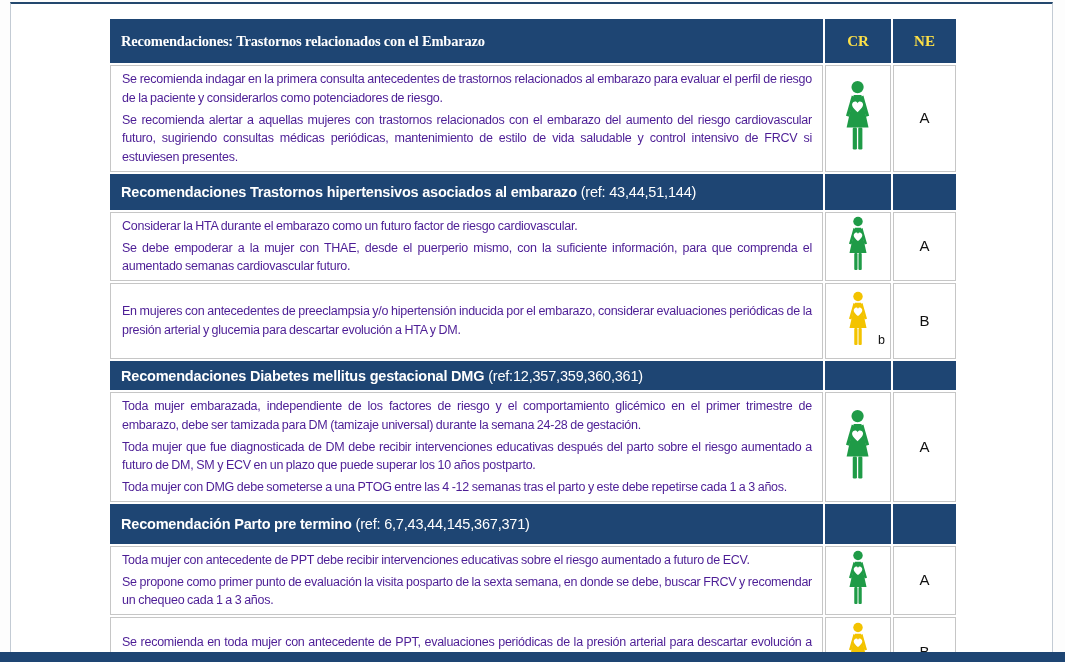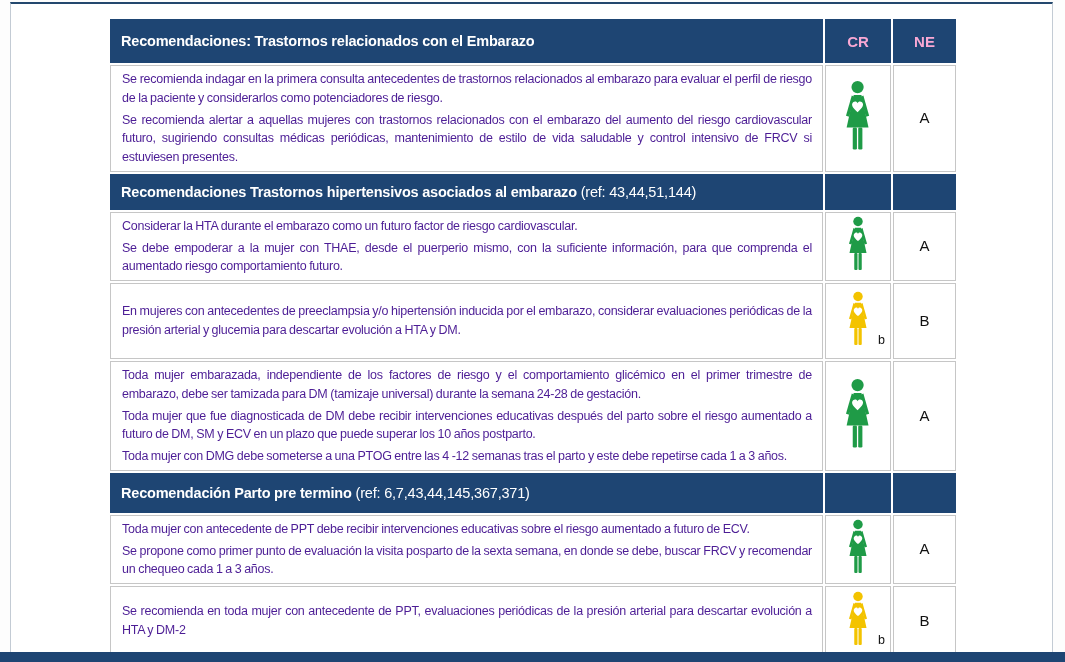--- a/index.html
+++ b/index.html
@@ -38,21 +38,21 @@
     border:1px solid #c6c6c6;background:#fff;text-align:center;
   }
   td.hdr{
     background:#1e4573;color:#ffffff;border:1px solid #1e4573;
     font-size:14.5px;letter-spacing:-0.2px;
     padding:4px 10px;text-align:left;
   }
   td.hdr .hdr-title{font-weight:bold;}
   td.hdr .hdr-ref{font-weight:normal;}
   td.hdr-col{
-    background:#1e4573;color:#f9a8d4;border:1px solid #1e4573;
+    background:#1e4573;color:#fde047;border:1px solid #1e4573;
     font-weight:bold;font-size:15px;text-align:center;
   }
   .ne-letter{font-size:15px;color:#111;}
   .icon-wrap{position:relative;display:inline-block;line-height:0;}
   .icon-sub{
     position:absolute;right:-11px;bottom:1px;
     font-size:12.5px;line-height:1;color:#111;font-weight:normal;
   }
   .figure-icon{display:inline-block;}
   .icon-lg{height:72px;}
@@ -63,21 +63,21 @@
 
 <div class="page-frame"></div>
 
 <table class="rec-table">
   <colgroup>
     <col style="width:713px">
     <col style="width:66px">
     <col style="width:63px">
   </colgroup>
   <tbody id="table-body">
-      <tr style="height: 44px;">
+      <tr style="height: 44px; font-family: Liberation Serif, serif;">
         <td class="hdr"><span class="hdr-title">Recomendaciones: Trastornos relacionados con el Embarazo</span></td>
         <td class="hdr-col">CR</td>
         <td class="hdr-col">NE</td>
       </tr>
       <tr style="height: 104px;">
         <td class="cell-text">
           <p>Se recomienda indagar en la primera consulta antecedentes de trastornos relacionados al embarazo para evaluar el perfil de riesgo de la paciente y considerarlos como potenciadores de riesgo.</p>
           <p>Se recomienda alertar a aquellas mujeres con trastornos relacionados con el embarazo del aumento del riesgo cardiovascular futuro, sugiriendo consultas médicas periódicas, mantenimiento de estilo de vida saludable y control intensivo de FRCV si estuviesen presentes.</p>
         </td>
         <td class="cell-cr"><span class="icon-wrap"><svg class="figure-icon icon-lg" viewBox="0 0 64 112" xmlns="http://www.w3.org/2000/svg">
@@ -94,21 +94,21 @@
         <td class="cell-ne"><span class="ne-letter">A</span></td>
       </tr>
       <tr style="height: 36px;">
         <td class="hdr"><span class="hdr-title">Recomendaciones Trastornos hipertensivos asociados al embarazo</span> <span class="hdr-ref"> (ref: 43,44,51,144)</span></td>
         <td class="hdr-col"></td>
         <td class="hdr-col"></td>
       </tr>
       <tr style="height: 64px;">
         <td class="cell-text">
           <p>Considerar la HTA durante el embarazo como un futuro factor de riesgo cardiovascular.</p>
-          <p>Se debe empoderar a la mujer con THAE, desde el puerperio mismo, con la suficiente información, para que comprenda el aumentado riesgo comportamiento futuro.</p>
+          <p>Se debe empoderar a la mujer con THAE, desde el puerperio mismo, con la suficiente información, para que comprenda el aumentado semanas cardiovascular futuro.</p>
         </td>
         <td class="cell-cr"><span class="icon-wrap"><svg class="figure-icon icon-sm" viewBox="0 0 64 112" xmlns="http://www.w3.org/2000/svg">
               <g fill="#1f9b47">
                 <circle cx="32" cy="11" r="9.5"></circle>
                 <polygon points="23,24 27.5,26.5 19,57 14,55.5"></polygon>
                 <polygon points="41,24 36.5,26.5 45,57 50,55.5"></polygon>
                 <polygon points="26,23.5 38,23.5 49,74 15,74"></polygon>
                 <rect x="24.5" y="74" width="6.5" height="34" rx="2"></rect>
                 <rect x="33" y="74" width="6.5" height="34" rx="2"></rect>
               </g>
@@ -125,20 +125,25 @@
                 <circle cx="32" cy="11" r="9.5"></circle>
                 <polygon points="23,24 27.5,26.5 19,57 14,55.5"></polygon>
                 <polygon points="41,24 36.5,26.5 45,57 50,55.5"></polygon>
                 <polygon points="26,23.5 38,23.5 49,74 15,74"></polygon>
                 <rect x="24.5" y="74" width="6.5" height="34" rx="2"></rect>
                 <rect x="33" y="74" width="6.5" height="34" rx="2"></rect>
               </g>
               <path fill="#ffffff" d="M32,50 C24,43.5 21.5,38.5 25,34.8 c2.6,-2.7 6,-1.6 7,1.2 c1,-2.8 4.4,-3.9 7,-1.2 c3.5,3.7 1,8.7 -7,15.2 z"></path>
             </svg><span class="icon-sub">b</span></span></td>
         <td class="cell-ne"><span class="ne-letter">B</span></td>
+      </tr>
+      <tr style="height: 29px;">
+        <td class="hdr"><span class="hdr-title">Recomendaciones Diabetes mellitus gestacional DMG</span> <span class="hdr-ref"> (ref:12,357,359,360,361)</span></td>
+        <td class="hdr-col"></td>
+        <td class="hdr-col"></td>
       </tr>
       <tr style="height: 104px;">
         <td class="cell-text">
           <p>Toda mujer embarazada, independiente de los factores de riesgo y el comportamiento glicémico en el primer trimestre de embarazo,  debe ser tamizada para DM (tamizaje universal) durante la semana 24-28 de gestación.</p>
           <p>Toda mujer que fue diagnosticada de DM debe recibir intervenciones educativas después del parto sobre el riesgo aumentado a futuro de DM, SM y ECV en un plazo que puede superar los 10 años postparto.</p>
           <p>Toda mujer con DMG debe someterse a una PTOG entre las 4 -12 semanas tras el parto y este debe repetirse cada 1 a 3 años.</p>
         </td>
         <td class="cell-cr"><span class="icon-wrap"><svg class="figure-icon icon-lg" viewBox="0 0 64 112" xmlns="http://www.w3.org/2000/svg">
               <g fill="#1f9b47">
                 <circle cx="32" cy="11" r="9.5"></circle>

